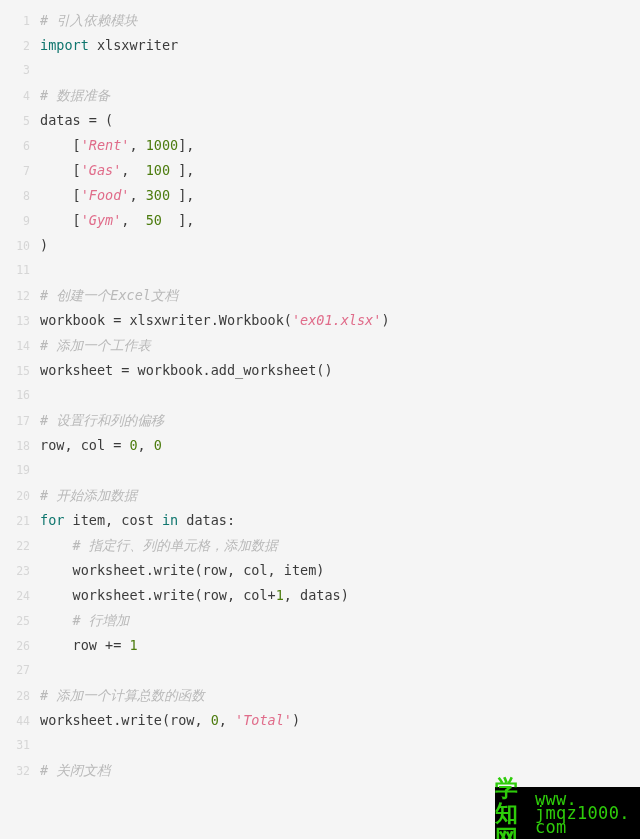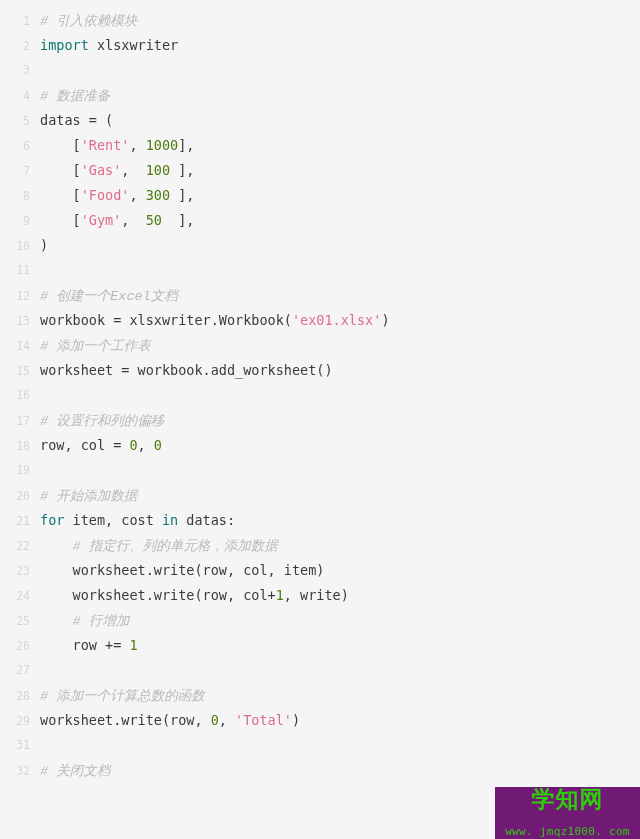--- a/index.html
+++ b/index.html
@@ -51,60 +51,59 @@
     font-family: "DejaVu Sans Mono", monospace;
     font-size: 13.5px;
     color: #3b3b3b;
     white-space: pre;
     flex: 1 1 auto;
   }
 
   .tok-comment {
     color: #b9b9b9;
     font-style: italic;
-    font-family: Liberation Mono, monospace;
   }
   .tok-keyword {
     color: #0f766e;
   }
   .tok-string {
     color: #e06c8a;
+    font-style: italic;
   }
   .tok-number {
     color: #4d7c0f;
   }
   .tok-plain {
     color: #3b3b3b;
   }
 
   #watermark {
     position: absolute;
     right: 0;
     bottom: 0;
     width: 145px;
     height: 52px;
-    background: #701a75;
+    background: #000000;
     display: flex;
-    flex-direction: column;
     align-items: center;
-    justify-content: space-between;
+    justify-content: flex-end;
     box-sizing: border-box;
   }
   #watermark .wm-title {
     color: #2ecc0a;
     font-family: "DejaVu Sans", sans-serif;
     font-weight: bold;
     font-size: 23px;
     line-height: 25px;
     letter-spacing: 1px;
   }
   #watermark .wm-url {
     color: #2ecc0a;
     font-family: "DejaVu Sans Mono", monospace;
-    font-size: 11px;
+    font-size: 17px;
     line-height: 14px;
     letter-spacing: 0.3px;
   }
 </style>
 </head>
 <body>
 
 <div id="code-viewer">
   <div id="code-lines">
       <div class="code-line"><span class="gutter">1</span><span class="line-content"><span class="tok-comment"># 引入依赖模块</span></span></div>
@@ -123,26 +122,26 @@
       <div class="code-line"><span class="gutter">14</span><span class="line-content"><span class="tok-comment"># 添加一个工作表</span></span></div>
       <div class="code-line"><span class="gutter">15</span><span class="line-content"><span class="tok-plain">worksheet = workbook.add_worksheet()</span></span></div>
       <div class="code-line"><span class="gutter">16</span><span class="line-content"></span></div>
       <div class="code-line"><span class="gutter">17</span><span class="line-content"><span class="tok-comment"># 设置行和列的偏移</span></span></div>
       <div class="code-line"><span class="gutter">18</span><span class="line-content"><span class="tok-plain">row, col = </span><span class="tok-number">0</span><span class="tok-plain">, </span><span class="tok-number">0</span></span></div>
       <div class="code-line"><span class="gutter">19</span><span class="line-content"></span></div>
       <div class="code-line"><span class="gutter">20</span><span class="line-content"><span class="tok-comment"># 开始添加数据</span></span></div>
       <div class="code-line"><span class="gutter">21</span><span class="line-content"><span class="tok-keyword">for</span><span class="tok-plain"> item, cost </span><span class="tok-keyword">in</span><span class="tok-plain"> datas:</span></span></div>
       <div class="code-line"><span class="gutter">22</span><span class="line-content"><span class="tok-plain">    </span><span class="tok-comment"># 指定行、列的单元格，添加数据</span></span></div>
       <div class="code-line"><span class="gutter">23</span><span class="line-content"><span class="tok-plain">    worksheet.write(row, col, item)</span></span></div>
-      <div class="code-line"><span class="gutter">24</span><span class="line-content"><span class="tok-plain">    worksheet.write(row, col+</span><span class="tok-number">1</span><span class="tok-plain">, write)</span></span></div>
+      <div class="code-line"><span class="gutter">24</span><span class="line-content"><span class="tok-plain">    worksheet.write(row, col+</span><span class="tok-number">1</span><span class="tok-plain">, datas)</span></span></div>
       <div class="code-line"><span class="gutter">25</span><span class="line-content"><span class="tok-plain">    </span><span class="tok-comment"># 行增加</span></span></div>
       <div class="code-line"><span class="gutter">26</span><span class="line-content"><span class="tok-plain">    row += </span><span class="tok-number">1</span></span></div>
       <div class="code-line"><span class="gutter">27</span><span class="line-content"></span></div>
       <div class="code-line"><span class="gutter">28</span><span class="line-content"><span class="tok-comment"># 添加一个计算总数的函数</span></span></div>
-      <div class="code-line"><span class="gutter">29</span><span class="line-content"><span class="tok-plain">worksheet.write(row, </span><span class="tok-number">0</span><span class="tok-plain">, </span><span class="tok-string">'Total'</span><span class="tok-plain">)</span></span></div>
+      <div class="code-line"><span class="gutter">44</span><span class="line-content"><span class="tok-plain">worksheet.write(row, </span><span class="tok-number">0</span><span class="tok-plain">, </span><span class="tok-string">'Total'</span><span class="tok-plain">)</span></span></div>
       <div class="code-line"><span class="gutter">31</span><span class="line-content"></span></div>
       <div class="code-line"><span class="gutter">32</span><span class="line-content"><span class="tok-comment"># 关闭文档</span></span></div>
     </div>
 </div>
 
 <div id="watermark">
   <div class="wm-title">学知网</div>
   <div class="wm-url">www. jmqz1000. com</div>
 </div>
 

